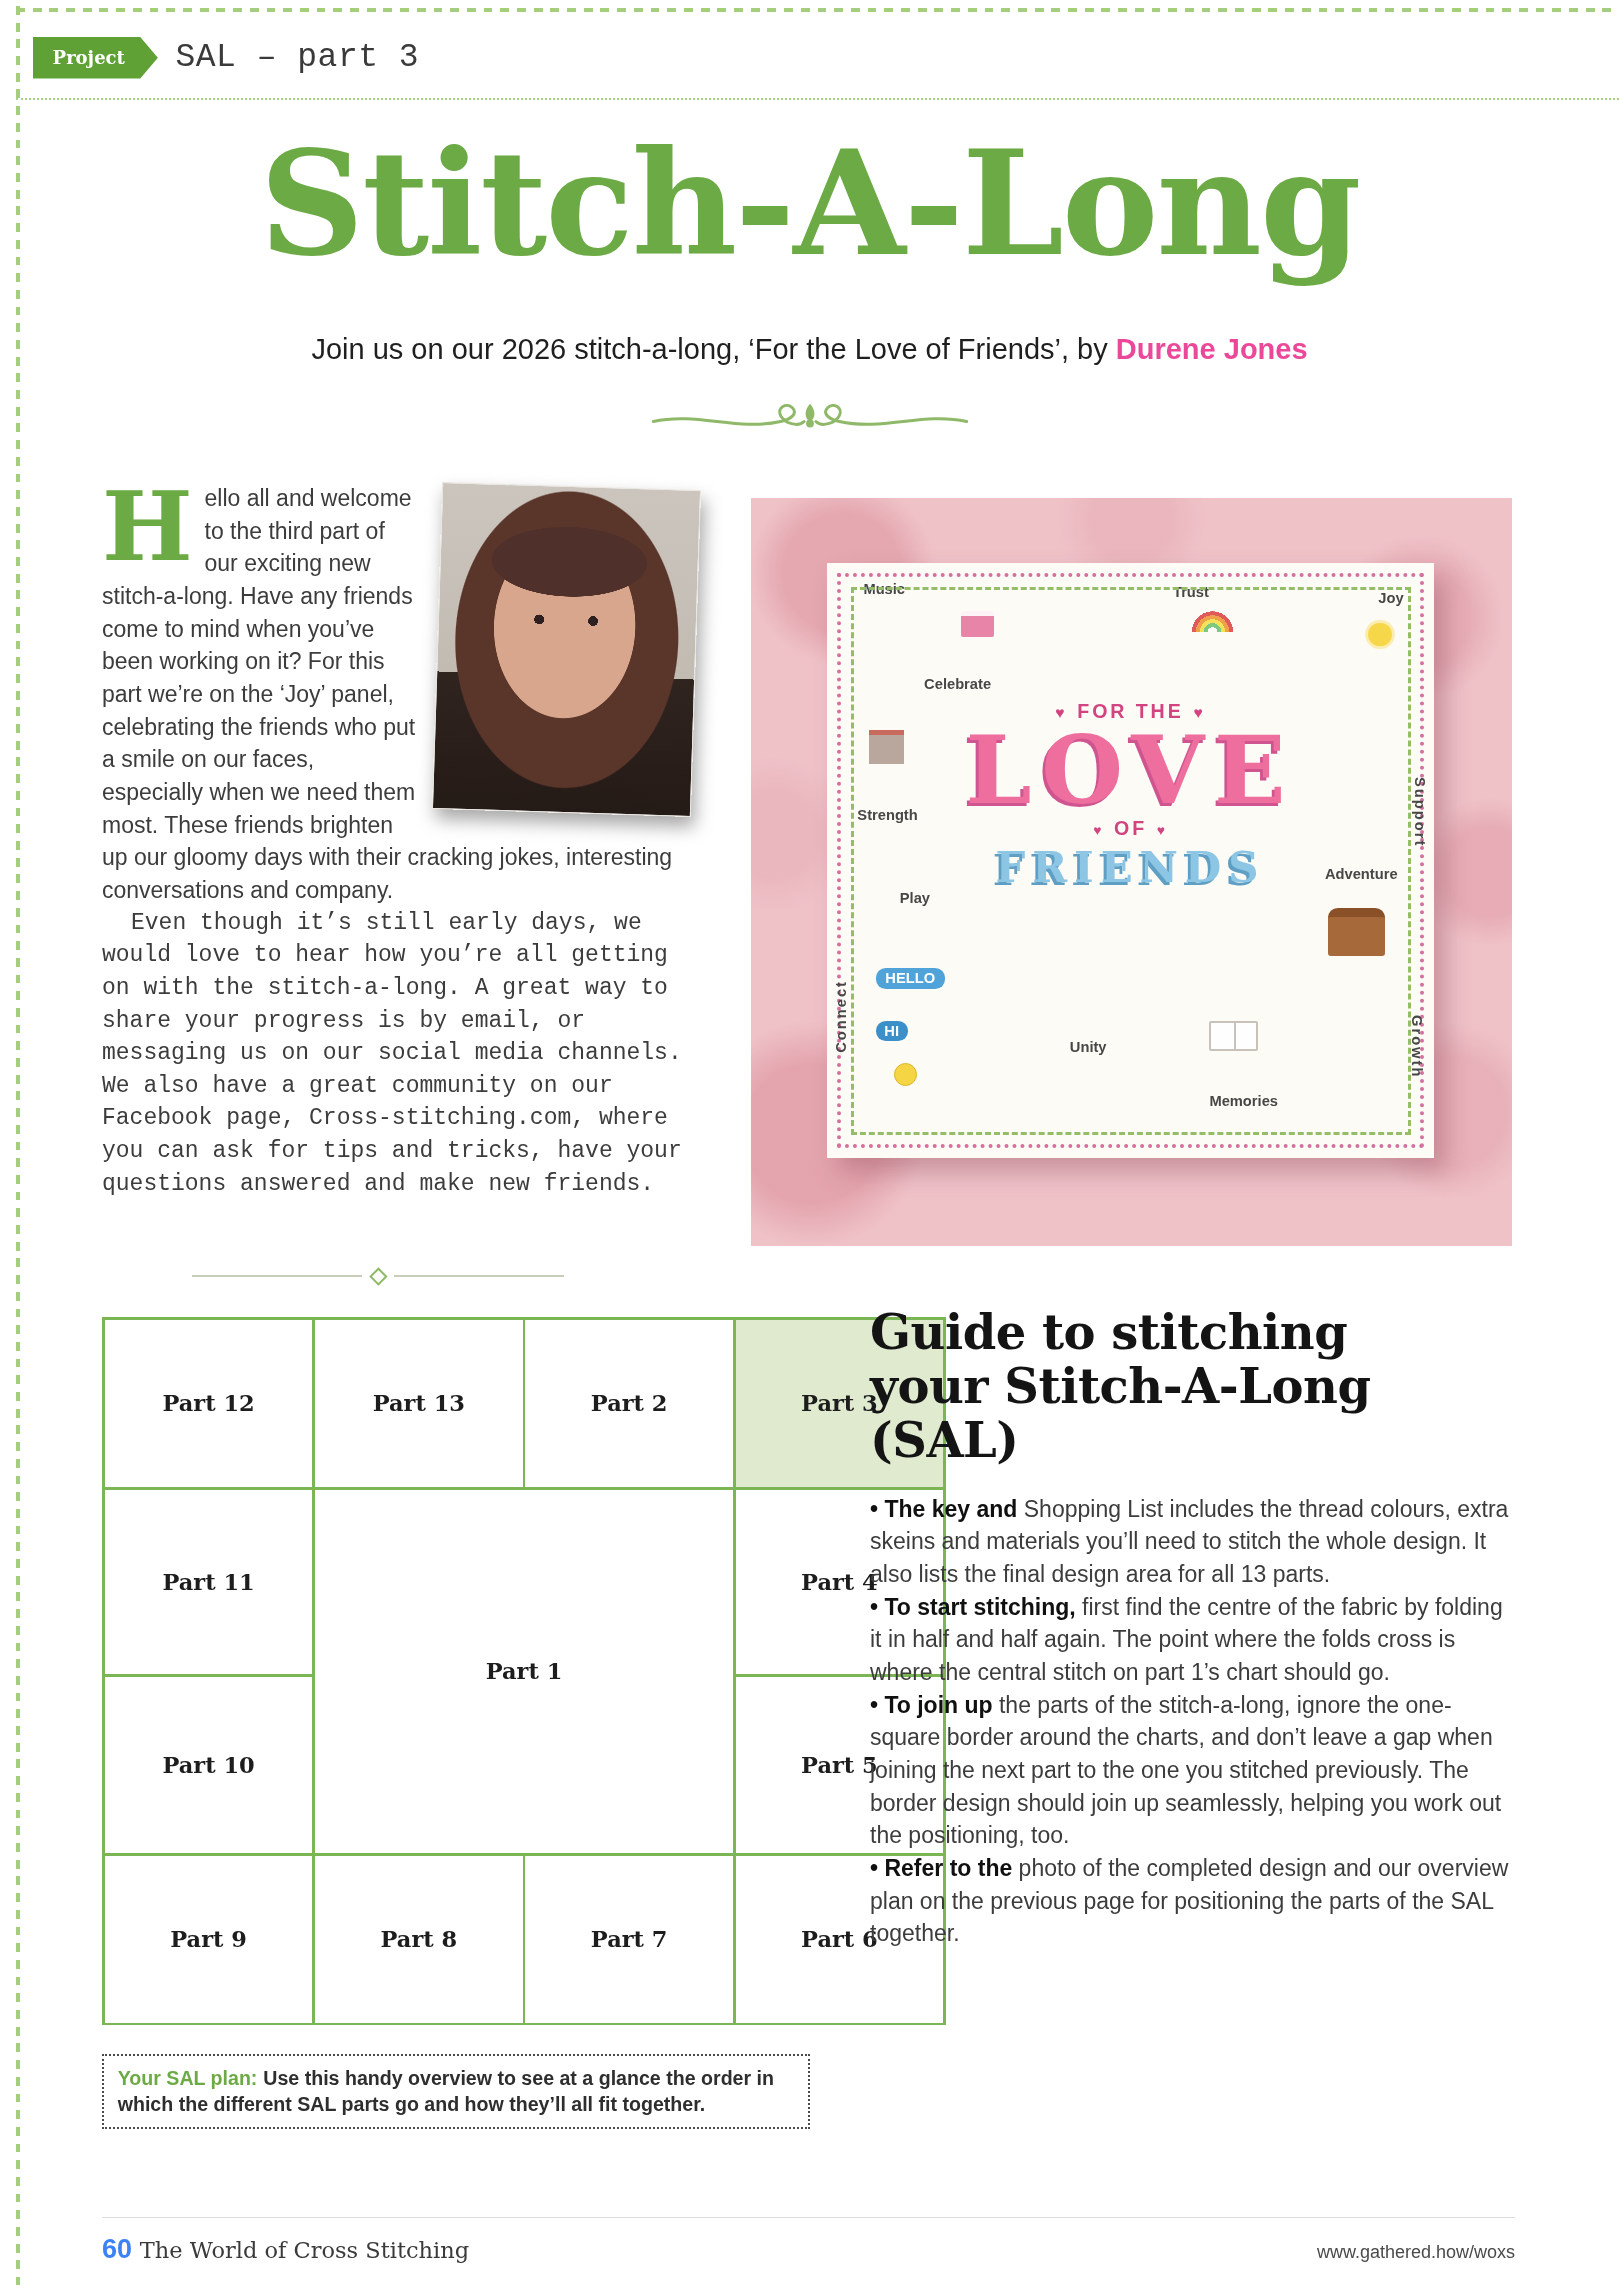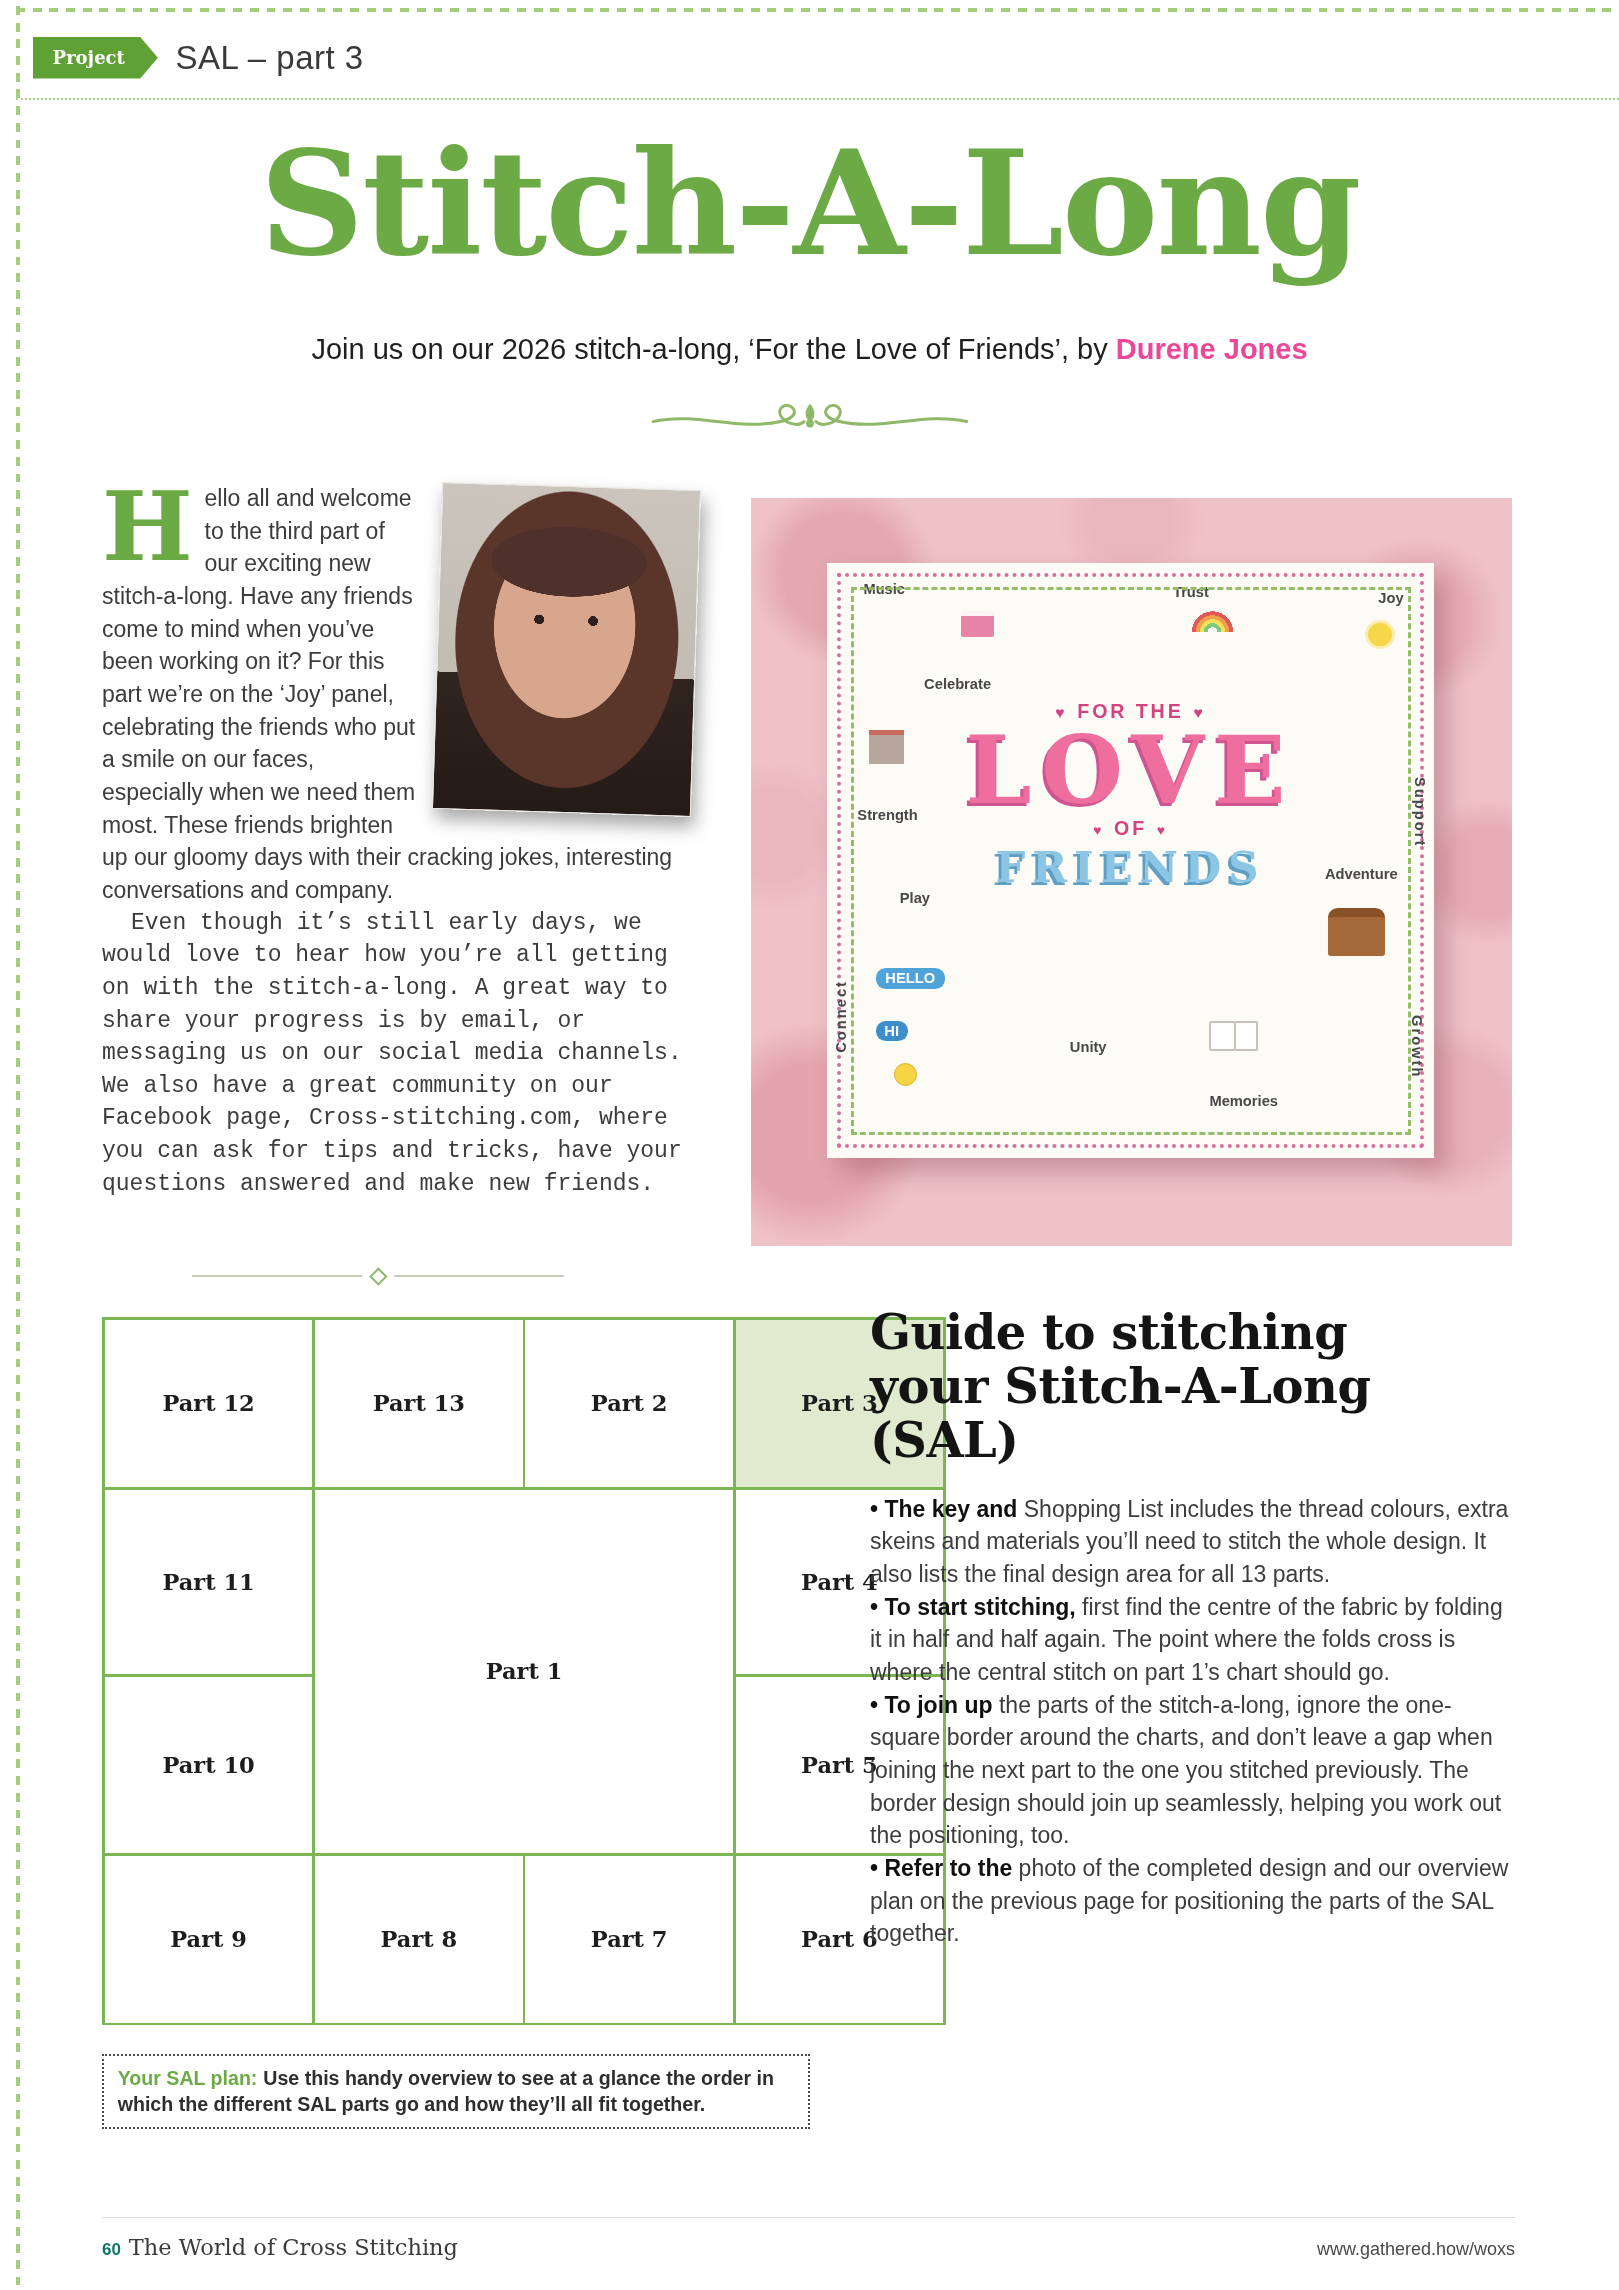--- a/index.html
+++ b/index.html
@@ -12,21 +12,21 @@
           background:repeating-linear-gradient(180deg,#a4ce7b 0 8.8px,transparent 8.8px 16.7px);}
   .edge-h{position:absolute;left:15.7px;right:7.8px;top:7.8px;height:3.9px;
           background:repeating-linear-gradient(90deg,#a4ce7b 0 8.8px,transparent 8.8px 16.7px);}
   .header-rule{position:absolute;left:15.7px;right:0;top:98px;border-top:2.9px dotted #aacf85;}
 
   
   .header-row{position:absolute;left:33px;top:37px;display:flex;align-items:center;gap:17.6px;}
   .project-badge{background:#5fa135;color:#fff;font-family:"DejaVu Serif",serif;font-weight:700;
                  font-size:18px;padding:9.8px 33px 10.8px 19.6px;
                  clip-path:polygon(0 0,calc(100% - 17.6px) 0,100% 50%,calc(100% - 17.6px) 100%,0 100%);text-align:center;}
-  .header-title{font-family:Liberation Sans, sans-serif;font-size:33px;color:#3a3a3a;letter-spacing:0.5px;}
+  .header-title{font-family:Liberation Mono, monospace;font-size:33px;color:#3a3a3a;letter-spacing:0.5px;}
 
   
   .main-title{position:absolute;left:0;right:0;top:118px;text-align:center;
               font-family:"DejaVu Serif",serif;font-weight:700;font-size:145px;
               color:#6caa45;letter-spacing:-2px;}
   .subtitle{position:absolute;left:0;right:0;top:333px;text-align:center;font-size:29px;color:#1f1f1f;}
   .subtitle b{font-weight:700;color:#ec4899;}
   .flourish{position:absolute;left:50%;top:392px;transform:translateX(-50%);}
 
   
@@ -104,21 +104,21 @@
   
   .guide{position:absolute;left:870px;top:1306px;width:645px;}
   .guide-heading{font-family:"DejaVu Serif",serif;font-weight:700;font-size:48px;line-height:1.12;
                  color:#141414;letter-spacing:-0.5px;margin:0 0 25.5px 0;}
   .bullet{margin:0;font-size:23px;line-height:1.42;color:#3c3c3c;}
   .bullet b{color:#101010;}
 
   
   .footer{position:absolute;left:102px;right:104px;top:2217px;border-top:1px solid #dcdcdc;
           padding-top:15.7px;display:flex;justify-content:space-between;align-items:baseline;}
-  .folio{font-weight:700;font-size:17px;color:#0f766e;}
+  .folio{font-weight:700;font-size:27px;color:#3b82f6;}
   .mag-name{font-family:"DejaVu Serif",serif;font-size:22.5px;color:#3a3a3a;margin-left:7.8px;}
   .footer-url{font-size:18px;color:#4a4a4a;}
 </style>
 </head>
 <body>
 
 <div class="page">
 
   <div class="edge-v"></div>
   <div class="edge-h"></div>

